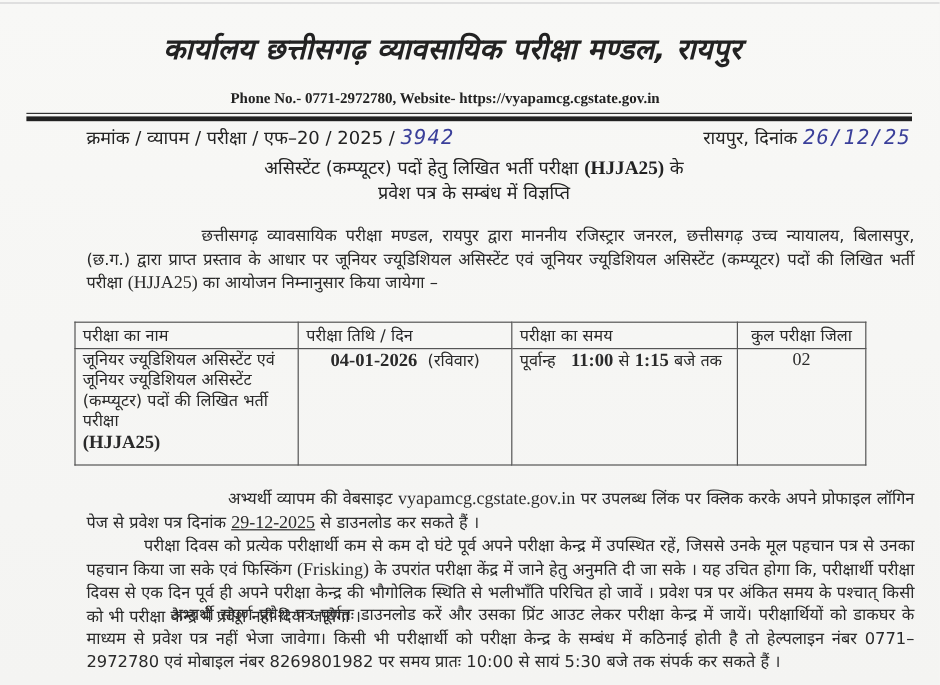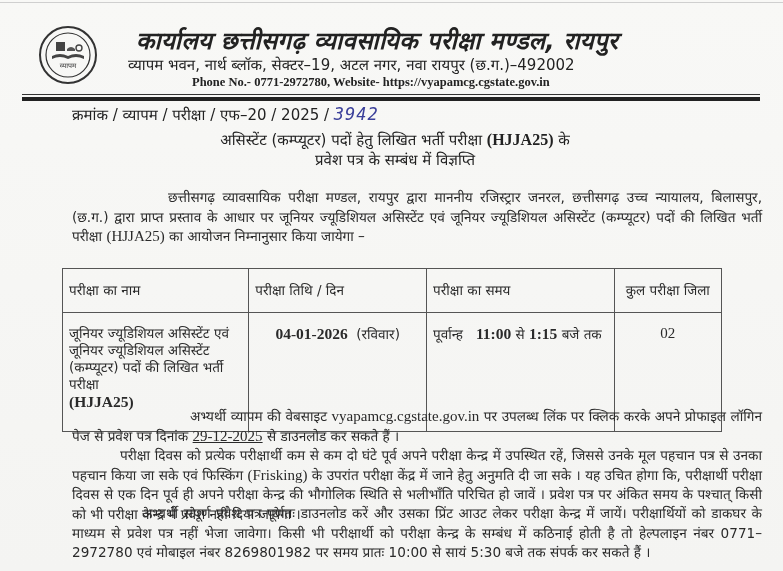--- a/index.html
+++ b/index.html
@@ -125,21 +125,21 @@
       position: absolute;
       left: 62px; top: 268px;
       width: 660px;
       border-collapse: collapse;
       font-size: 13.5px;
       color: #2a2a2a;
     }
     .exam-table td, .exam-table th {
       border: 1px solid #555;
       vertical-align: top;
-      padding: 12px 6px;
+      padding: 1px 6px;
       text-align: left;
       font-weight: normal;
     }
     .exam-table th { height: 19px; }
     .exam-table td { height: 94px; line-height: 17px; }
     .col1 { width: 176px; }
     .col2 { width: 168px; }
     .col3 { width: 178px; }
     .col4 { width: 96px; }
     .center { text-align: center !important; }
@@ -152,41 +152,32 @@
       font-family: "Liberation Serif", serif;
     }
     .u { text-decoration: underline; }
   </style>
 </head>
 <body>
 
 <div class="page">
   <div class="top-edge"></div>
 
-  <div class="logo">
-    <svg width="60" height="60" viewBox="0 0 60 60">
-      <circle cx="30" cy="30" r="28" fill="none" stroke="#333" stroke-width="2"></circle>
-      <circle cx="30" cy="30" r="22" fill="none" stroke="#333" stroke-width="1.2"></circle>
-      <rect x="18" y="17" width="9" height="9" fill="#444"></rect>
-      <path d="M29 24 Q33 20 37 24 L37 26 L29 26 Z" fill="#555"></path>
-      <circle cx="41" cy="23" r="3" fill="none" stroke="#444" stroke-width="1.4"></circle>
-      <path d="M14 31 Q22 27 30 31 Q38 27 46 31 L46 34 Q38 30 30 34 Q22 30 14 34 Z" fill="#444"></path>
-      <text x="30" y="43" font-size="7" text-anchor="middle" fill="#333" font-family="DejaVu Sans, sans-serif">व्यापम</text>
-    </svg>
-  </div>
 
   <div class="org-title">कार्यालय छत्तीसगढ़ व्यावसायिक परीक्षा मण्डल, रायपुर</div>
-  <div class="org-address">व्यापम भवन, नार्थ ब्लॉक,  सेक्टर–19, अटल नगर, नवा रायपुर (छ.ग.)–492002</div>
   <div class="org-contact">Phone No.- 0771-2972780,  Website- https://vyapamcg.cgstate.gov.in</div>
 
   <div class="rule-thin"></div>
   <div class="rule-thick"></div>
 
   <div class="ref-line">
     <span>क्रमांक / व्यापम / परीक्षा / एफ–20 / 2025 / </span><span class="handwritten">3942</span>
+  </div>
+  <div class="date-line">
+    <span>रायपुर, दिनांक </span><span class="handwritten">26/12/25</span>
   </div>
 
   <div class="subject">
     <div>
       <span>असिस्टेंट (कम्प्यूटर) पदों हेतु लिखित भर्ती परीक्षा </span><span class="serif-bold">(HJJA25)</span><span> के</span>
     </div>
     <div>प्रवेश पत्र के सम्बंध में विज्ञप्ति</div>
   </div>
 
   <div class="para" style="top:188px;">

